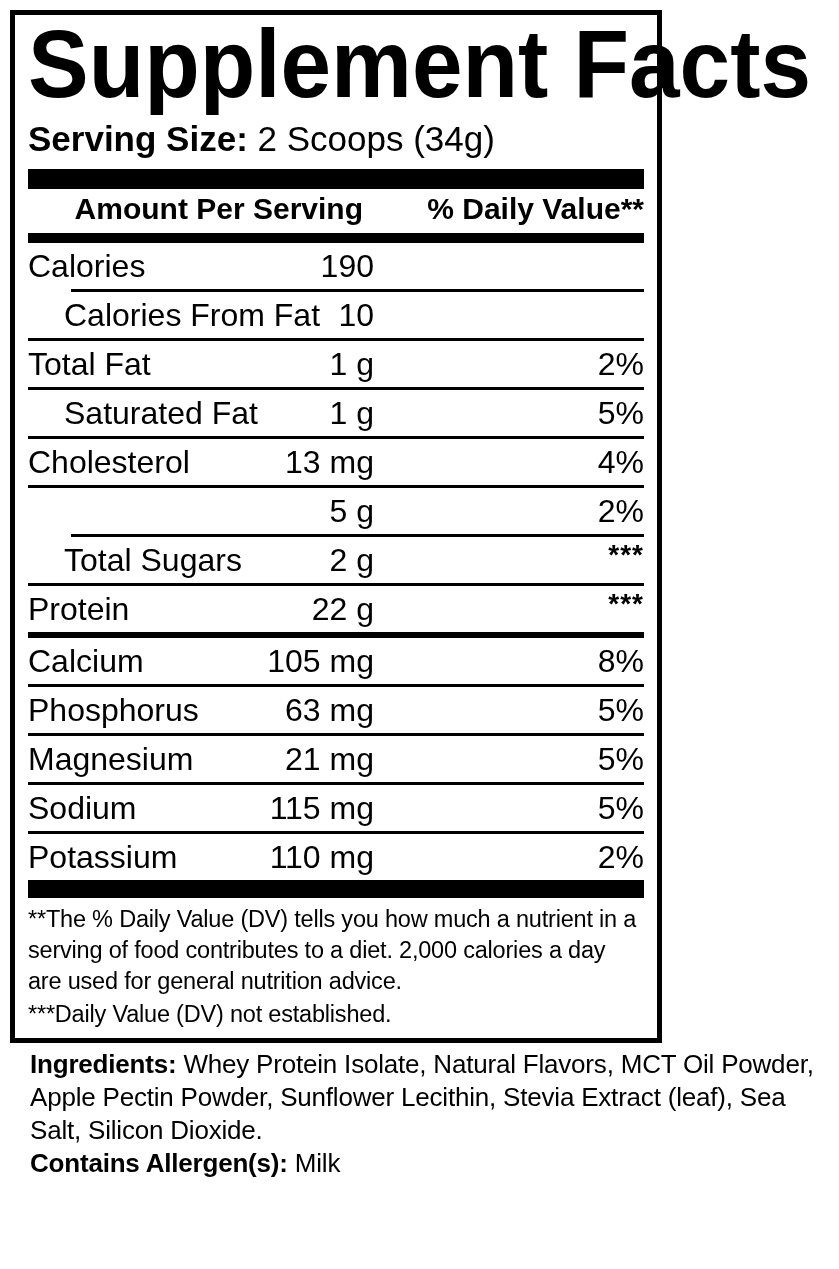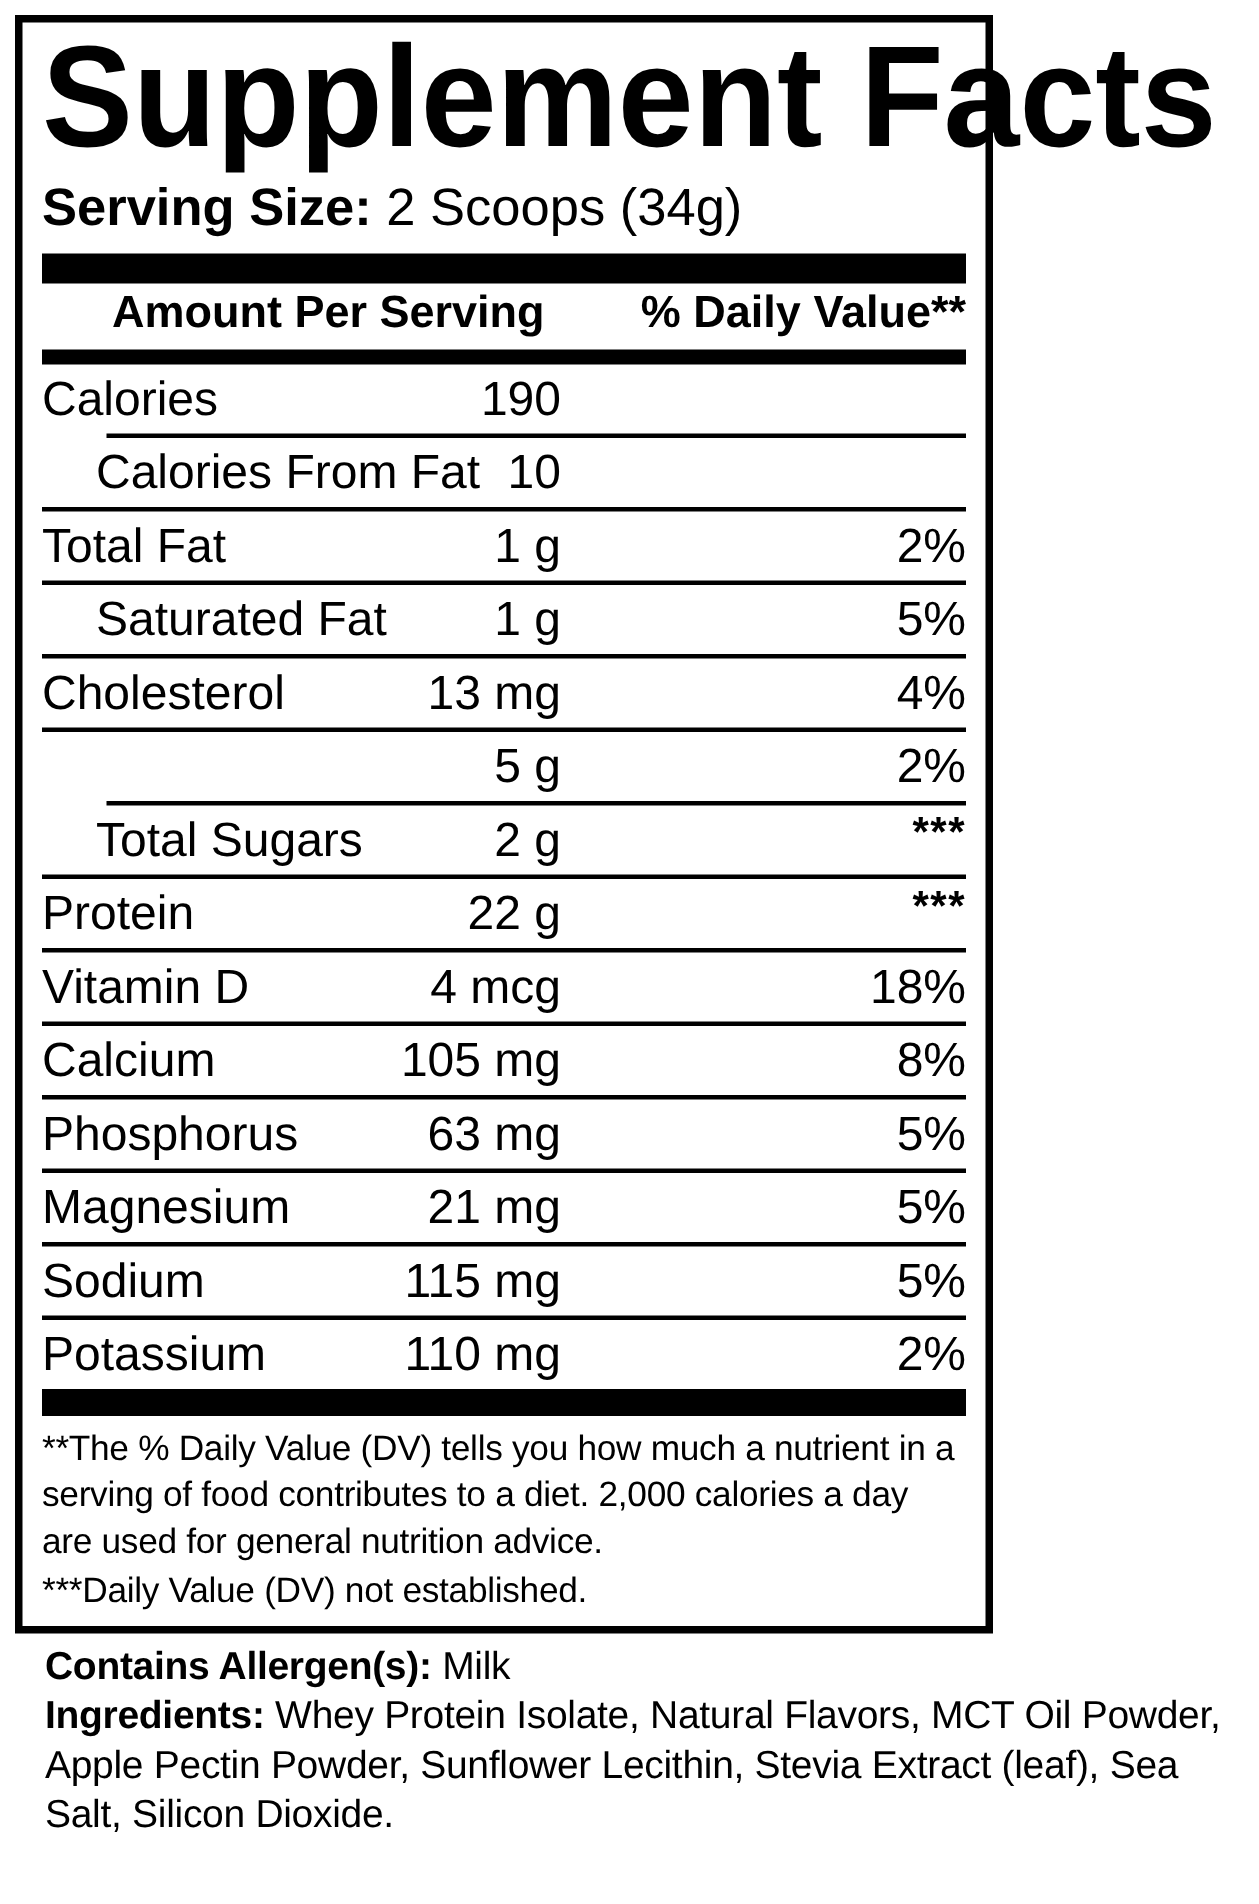--- a/index.html
+++ b/index.html
@@ -114,25 +114,20 @@
   </div>
   <div class="sep"></div>
 
   <div class="nrow">
     <span class="nname">Protein</span>
     <span class="namt">22 g</span>
     <span class="ndv sup">***</span>
   </div>
   <div class="sep"></div>
 
-  <div class="nrow">
-    <span class="nname">Vitamin D</span>
-    <span class="namt">4 mcg</span>
-    <span class="ndv">18%</span>
-  </div>
   <div class="sep"></div>
 
   <div class="nrow">
     <span class="nname">Calcium</span>
     <span class="namt">105 mg</span>
     <span class="ndv">8%</span>
   </div>
   <div class="sep"></div>
 
   <div class="nrow">
@@ -165,15 +160,15 @@
   <div class="bar bar-lg"></div>
 
   <div class="fnotes">
     <p class="fnote">**The % Daily Value (DV) tells you how much a nutrient in a serving of food contributes to a diet. 2,000 calories a day are used for general nutrition advice.</p>
     <p class="fnote">***Daily Value (DV) not established.</p>
   </div>
 
 </div>
 
 <div class="ing-section">
+  <p><span class="b">Ingredients:</span><span> Whey Protein Isolate, Natural Flavors, MCT Oil Powder, Apple Pectin Powder, Sunflower Lecithin, Stevia Extract (leaf), Sea Salt, Silicon Dioxide.</span></p>
   <p><span class="b">Contains Allergen(s):</span><span> Milk</span></p>
-  <p><span class="b">Ingredients:</span><span> Whey Protein Isolate, Natural Flavors, MCT Oil Powder, Apple Pectin Powder, Sunflower Lecithin, Stevia Extract (leaf), Sea Salt, Silicon Dioxide.</span></p>
 </div>
 
 </body></html>

